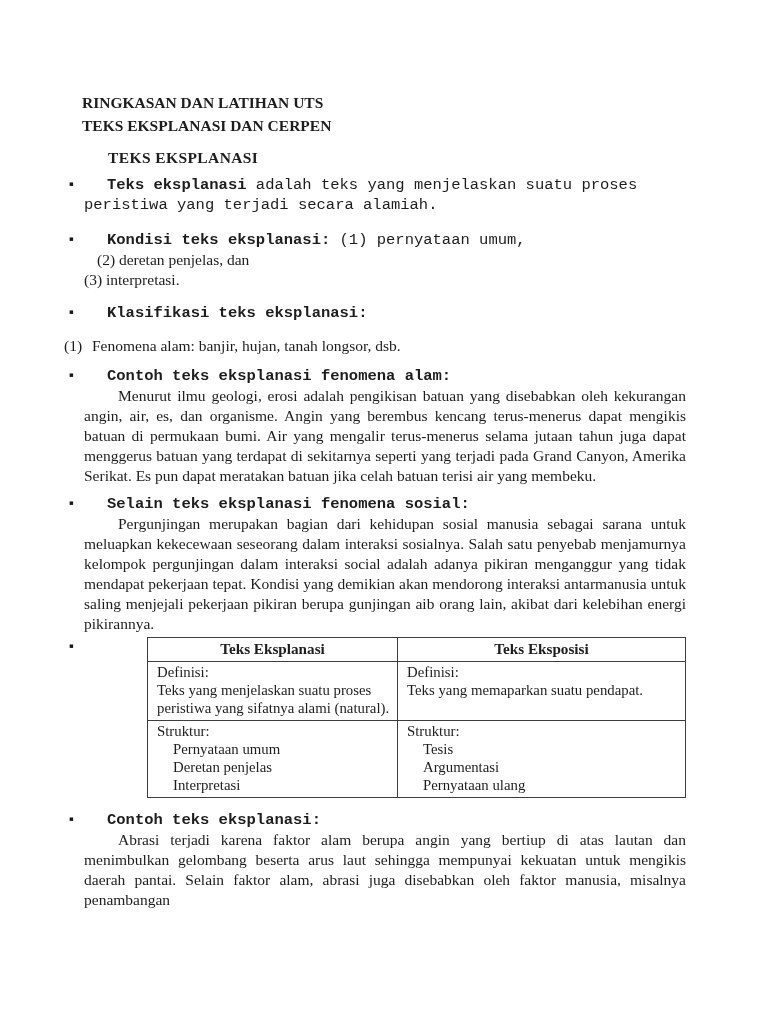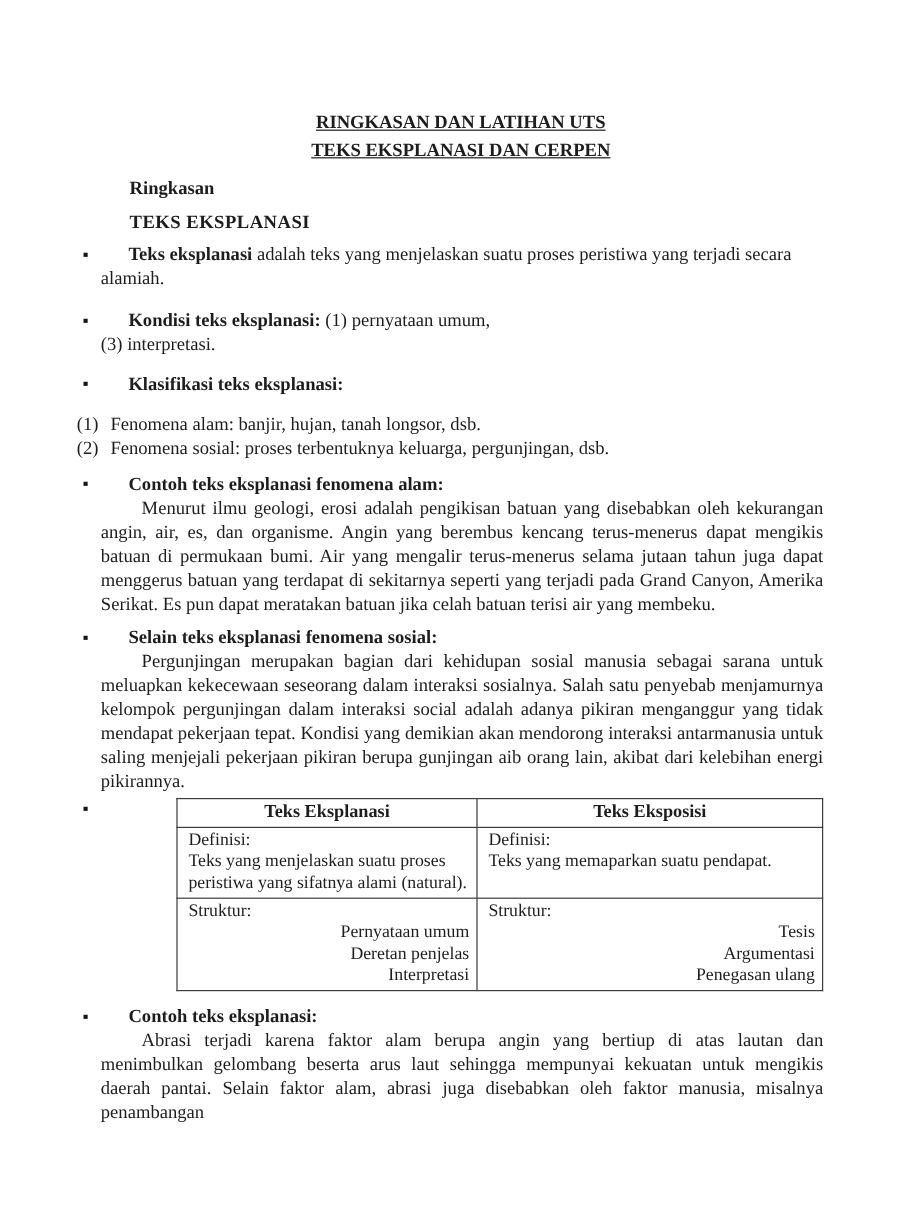--- a/index.html
+++ b/index.html
@@ -7,35 +7,35 @@
     position:relative;
     width:768px;height:1024px;
     background:#ffffff;
     overflow:hidden;
     font-family:"Liberation Serif","DejaVu Serif",serif;
     font-size:15.5px;line-height:20px;
     color:#1d1d1d;
   }
   .content{position:absolute;left:64px;top:91px;width:622px;}
 
-  .title{font-weight:bold;text-align:center;line-height:23px;margin:0 0 11px 18px;text-decoration:underline;}
+  .title{font-weight:bold;line-height:23px;margin:0 0 11px 18px;}
   .title div{white-space:nowrap;}
 
   .h1{font-weight:bold;margin:0 0 8px 44px;}
   .h2{font-weight:bold;letter-spacing:.4px;margin:0 0 7px 44px;}
 
   .bullet-block{position:relative;margin-left:20px;}
   .bullet{
     position:absolute;left:-15px;top:6px;
     font-family:"DejaVu Sans",sans-serif;
     font-size:7px;line-height:7px;color:#161616;
   }
   .lead{font-weight:bold;}
   p{margin:0;}
-  .hang{text-indent:23px;}
+  .hang{text-indent:23px;font-family:Liberation Mono, monospace;}
   .para{text-indent:34px;text-align:justify;}
 
   #b-definisi{margin-bottom:15px;}
   #b-struktur{margin-bottom:13px;}
   .sline2{margin-left:13px;}
   .sline3{}
 
   .num-list{margin:13px 0 10px 0;}
   .num-row .num{display:inline-block;width:28px;}
 
@@ -52,54 +52,53 @@
     border:1.5px solid #3d3d3d;
     vertical-align:top;
     padding:1px 6px 3px 9px;
   }
   table.cmp th{
     text-align:center;font-weight:bold;
     font-size:15.2px;padding:2px 4px 3px 4px;
   }
   .col-l{width:250px;}
   .col-r{width:288px;}
-  .cell-item{padding-left:16px;text-align:right;}
+  .cell-item{padding-left:16px;}
 </style>
 </head>
 <body>
 
 <div class="page">
   <div class="content">
 
     <div class="title">
       <div>RINGKASAN DAN LATIHAN UTS</div>
       <div>TEKS EKSPLANASI DAN CERPEN</div>
     </div>
 
-    <p class="h1">Ringkasan</p>
     <p class="h2">TEKS EKSPLANASI</p>
 
     <div class="bullet-block" id="b-definisi">
       <span class="bullet">▪</span>
       <p class="hang"><span class="lead">Teks eksplanasi</span><span> adalah teks yang menjelaskan suatu proses peristiwa yang terjadi secara alamiah.</span></p>
     </div>
 
     <div class="bullet-block" id="b-struktur">
       <span class="bullet">▪</span>
       <p class="hang"><span class="lead">Kondisi teks eksplanasi:</span><span> (1) pernyataan umum,</span></p>
+      <p class="sline2">(2) deretan penjelas, dan</p>
       <p class="sline3">(3) interpretasi.</p>
     </div>
 
     <div class="bullet-block">
       <span class="bullet">▪</span>
       <p class="hang"><span class="lead">Klasifikasi teks eksplanasi:</span></p>
     </div>
     <div class="num-list">
       <p class="num-row"><span class="num">(1)</span><span>Fenomena alam: banjir, hujan, tanah longsor, dsb.</span></p>
-      <p class="num-row"><span class="num">(2)</span><span>Fenomena sosial: proses terbentuknya keluarga, pergunjingan, dsb.</span></p>
     </div>
 
     <div class="bullet-block" id="b-alam">
       <span class="bullet">▪</span>
       <p class="hang"><span class="lead">Contoh teks eksplanasi fenomena alam:</span></p>
       <p class="para">Menurut ilmu geologi, erosi adalah pengikisan batuan yang disebabkan oleh kekurangan angin, air, es, dan organisme. Angin yang berembus kencang terus-menerus dapat mengikis batuan di permukaan bumi. Air yang mengalir terus-menerus selama jutaan tahun juga dapat menggerus batuan yang terdapat di sekitarnya seperti yang terjadi pada Grand Canyon, Amerika Serikat. Es pun dapat meratakan batuan jika celah batuan terisi air yang membeku.</p>
     </div>
 
     <div class="bullet-block" id="b-sosial">
       <span class="bullet">▪</span>
@@ -133,21 +132,21 @@
           <td>
             <div>Struktur:</div>
             <div class="cell-item">Pernyataan umum</div>
             <div class="cell-item">Deretan penjelas</div>
             <div class="cell-item">Interpretasi</div>
           </td>
           <td>
             <div>Struktur:</div>
             <div class="cell-item">Tesis</div>
             <div class="cell-item">Argumentasi</div>
-            <div class="cell-item">Penegasan ulang</div>
+            <div class="cell-item">Pernyataan ulang</div>
           </td>
         </tr>
       </tbody>
         </table>
     </div>
 
     <div class="bullet-block">
       <span class="bullet">▪</span>
       <p class="hang"><span class="lead">Contoh teks eksplanasi:</span></p>
       <p class="para">Abrasi terjadi karena faktor alam berupa angin yang bertiup di atas lautan dan menimbulkan gelombang beserta arus laut sehingga mempunyai kekuatan untuk mengikis daerah pantai. Selain faktor alam, abrasi juga disebabkan oleh faktor manusia, misalnya penambangan</p>

